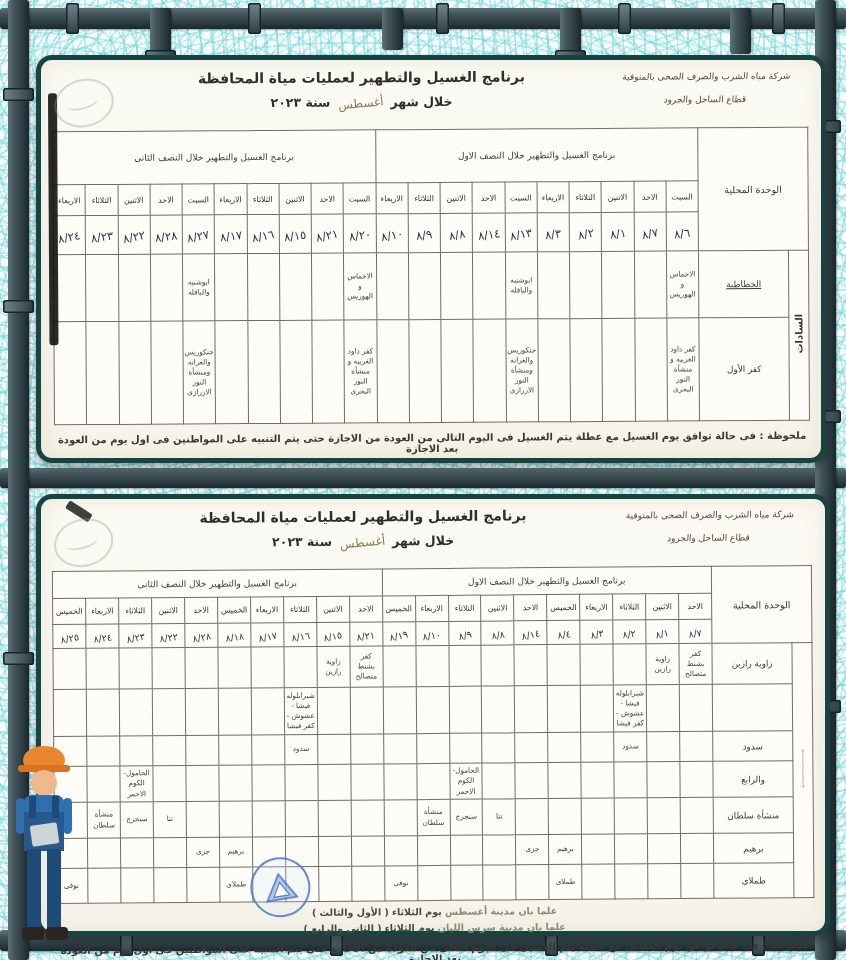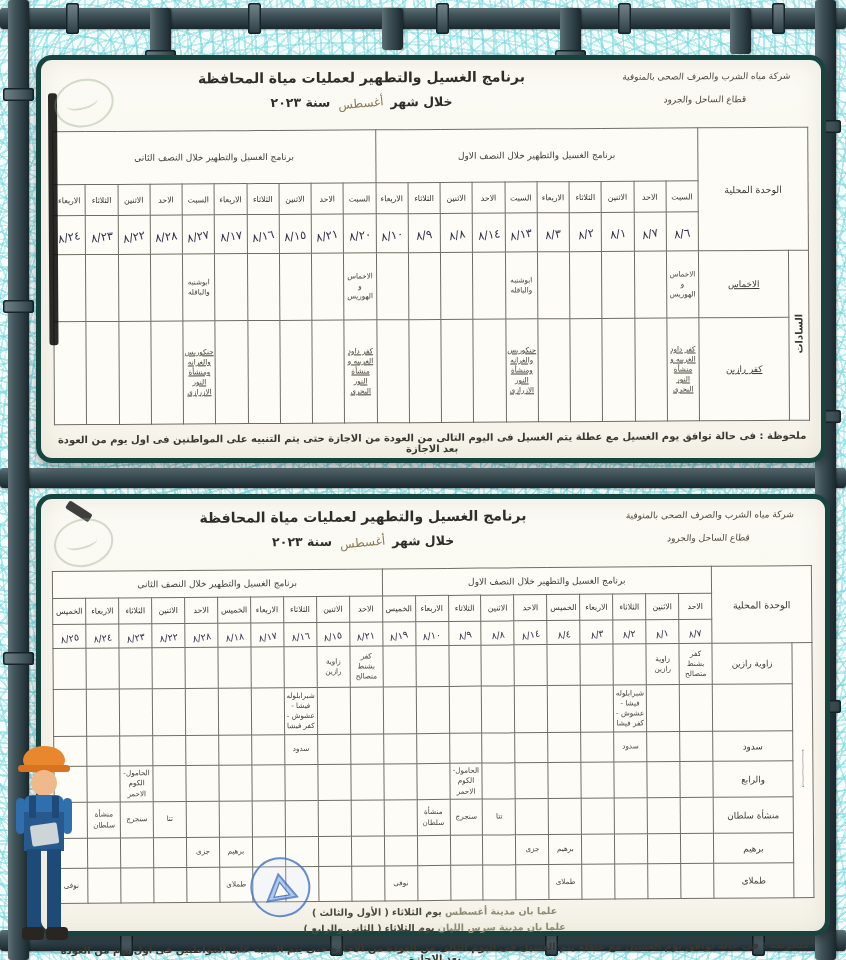--- a/index.html
+++ b/index.html
@@ -66,21 +66,21 @@
   .hand{display:inline-block;font-size:11.5px;color:#33334a;transform:rotate(-7deg);
     font-weight:500;letter-spacing:-.5px;}
   #doc1 .hand{font-size:9.5px;}
   td.date:nth-child(even) .hand{transform:rotate(-11deg);}
   .unit{font-size:8.8px;font-weight:700;color:#3a3933;}
   #doc0 tbody tr:first-child .unit{text-decoration:underline;}
   .cell{font-size:7.2px;color:#46453c;line-height:1.4;}
   .vert{writing-mode:vertical-rl;transform:rotate(180deg);font-size:10px;font-weight:700;
     letter-spacing:2px;color:#3a3933;}
   #doc0 tbody tr:nth-child(1) td{height:66px;}
-  #doc0 tbody tr:nth-child(2) td{height:102px;text-decoration:underline;}
+  #doc0 tbody tr:nth-child(2) td{height:102px;}
   #doc1 tbody tr:nth-child(1) td{height:40px;}
   #doc1 tbody tr:nth-child(2) td{height:46px;}
   #doc1 tbody tr:nth-child(3) td{height:29px;}
   #doc1 tbody tr:nth-child(4) td{height:35px;}
   #doc1 tbody tr:nth-child(5) td{height:35px;}
   #doc1 tbody tr:nth-child(6) td{height:29px;}
   #doc1 tbody tr:nth-child(7) td{height:34px;}
   svg.brace{width:15px;height:96%;}
   
   .note{font-size:10px;font-weight:700;color:#3a3931;text-align:center;margin-top:9px;}
@@ -216,21 +216,21 @@
             <td class="date"><span class="hand">٨/٢٧</span></td>
             <td class="date"><span class="hand">٨/٢٨</span></td>
             <td class="date"><span class="hand">٨/٢٢</span></td>
             <td class="date"><span class="hand">٨/٢٣</span></td>
             <td class="date"><span class="hand">٨/٢٤</span></td>
           </tr>
         </thead>
         <tbody>
           <tr>
             <td class="markaz" rowspan="2"><span class="vert">السادات</span></td>
-            <td class="unit">الاخماس</td>
+            <td class="unit">الخطاطبة</td>
             <td class="cell">الاخماس و الهوريس</td>
             <td class="cell"></td>
             <td class="cell"></td>
             <td class="cell"></td>
             <td class="cell"></td>
             <td class="cell">ابوشنبه والباقله</td>
             <td class="cell"></td>
             <td class="cell"></td>
             <td class="cell"></td>
             <td class="cell"></td>
@@ -239,21 +239,21 @@
             <td class="cell"></td>
             <td class="cell"></td>
             <td class="cell"></td>
             <td class="cell">ابوشنبه والباقله</td>
             <td class="cell"></td>
             <td class="cell"></td>
             <td class="cell"></td>
             <td class="cell"></td>
           </tr>
           <tr>
-            <td class="unit">كفر رازين</td>
+            <td class="unit">كفر الأول</td>
             <td class="cell">كفر داود الغربيه و منشأة النور البحرى</td>
             <td class="cell"></td>
             <td class="cell"></td>
             <td class="cell"></td>
             <td class="cell"></td>
             <td class="cell">جنكوريس والغرانه ومنشأة النور الازرازى</td>
             <td class="cell"></td>
             <td class="cell"></td>
             <td class="cell"></td>
             <td class="cell"></td>

